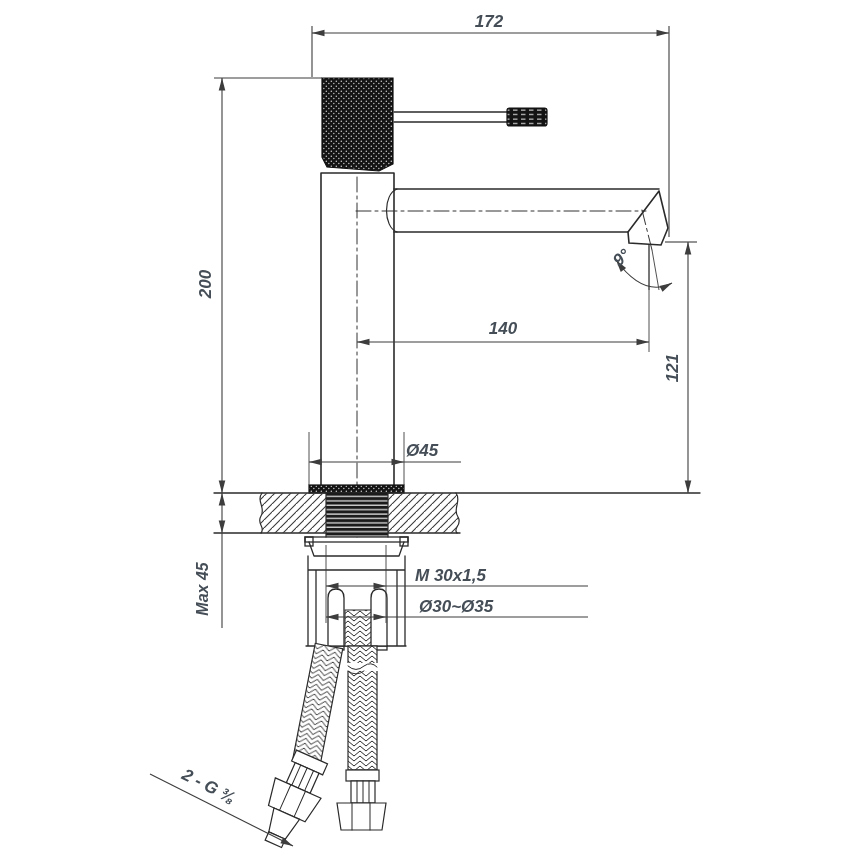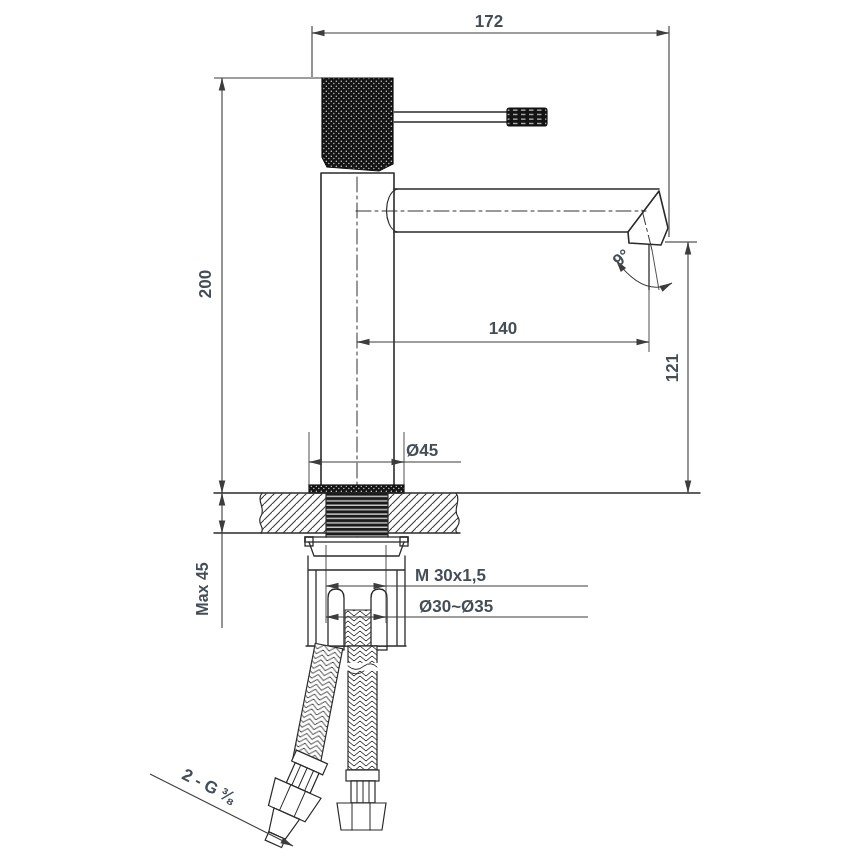--- a/index.html
+++ b/index.html
@@ -1,17 +1,17 @@
 <!DOCTYPE html>
 <html><head>
 <meta charset="utf-8">
 <style>
   html,body{margin:0;padding:0;background:#ffffff;}
   .stage{position:relative;width:836px;height:868px;background:#ffffff;overflow:hidden;
-         font-family:"Liberation Sans", sans-serif;}
+         font-family:"Liberation Sans", sans-serif;font-style:italic;}
   svg{display:block;}
   text.dim{font-family:"Liberation Sans", sans-serif;font-weight:700;font-size:17px;fill:#454e57;}
   text.dim.small{font-size:16px;}
 </style>
 </head>
 <body>
 
 <div class="stage">
 <svg width="868" height="868" viewBox="0 0 868 868">
   <defs>

